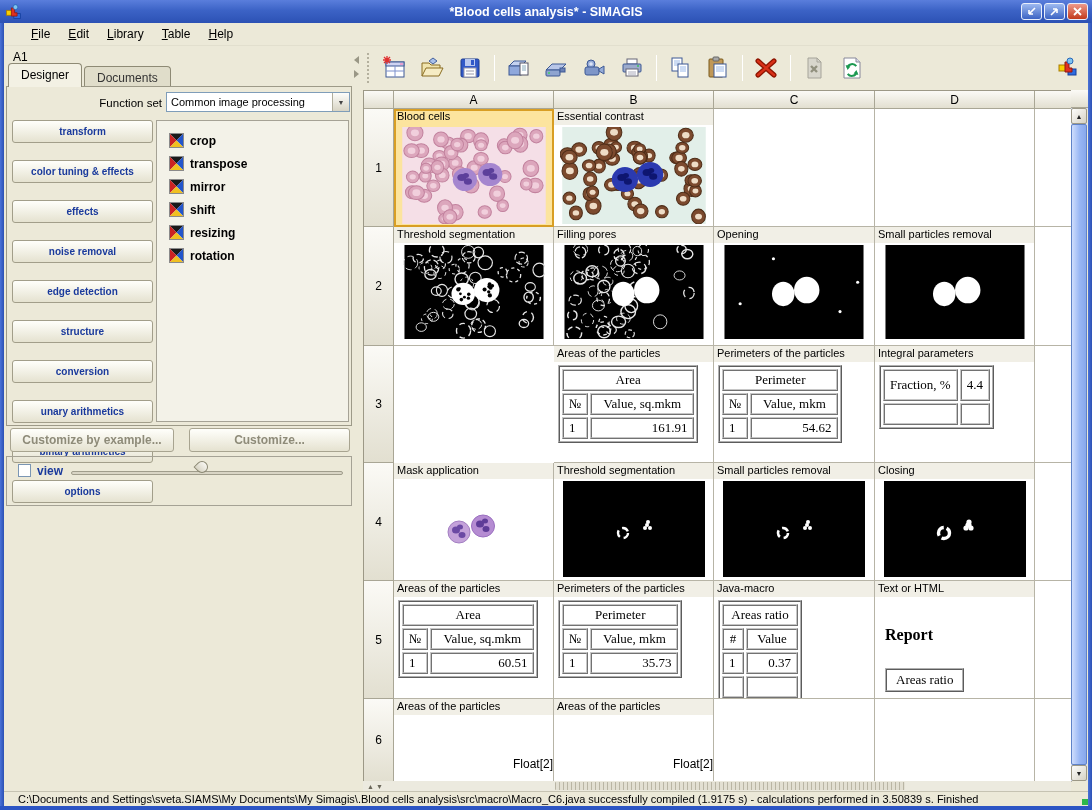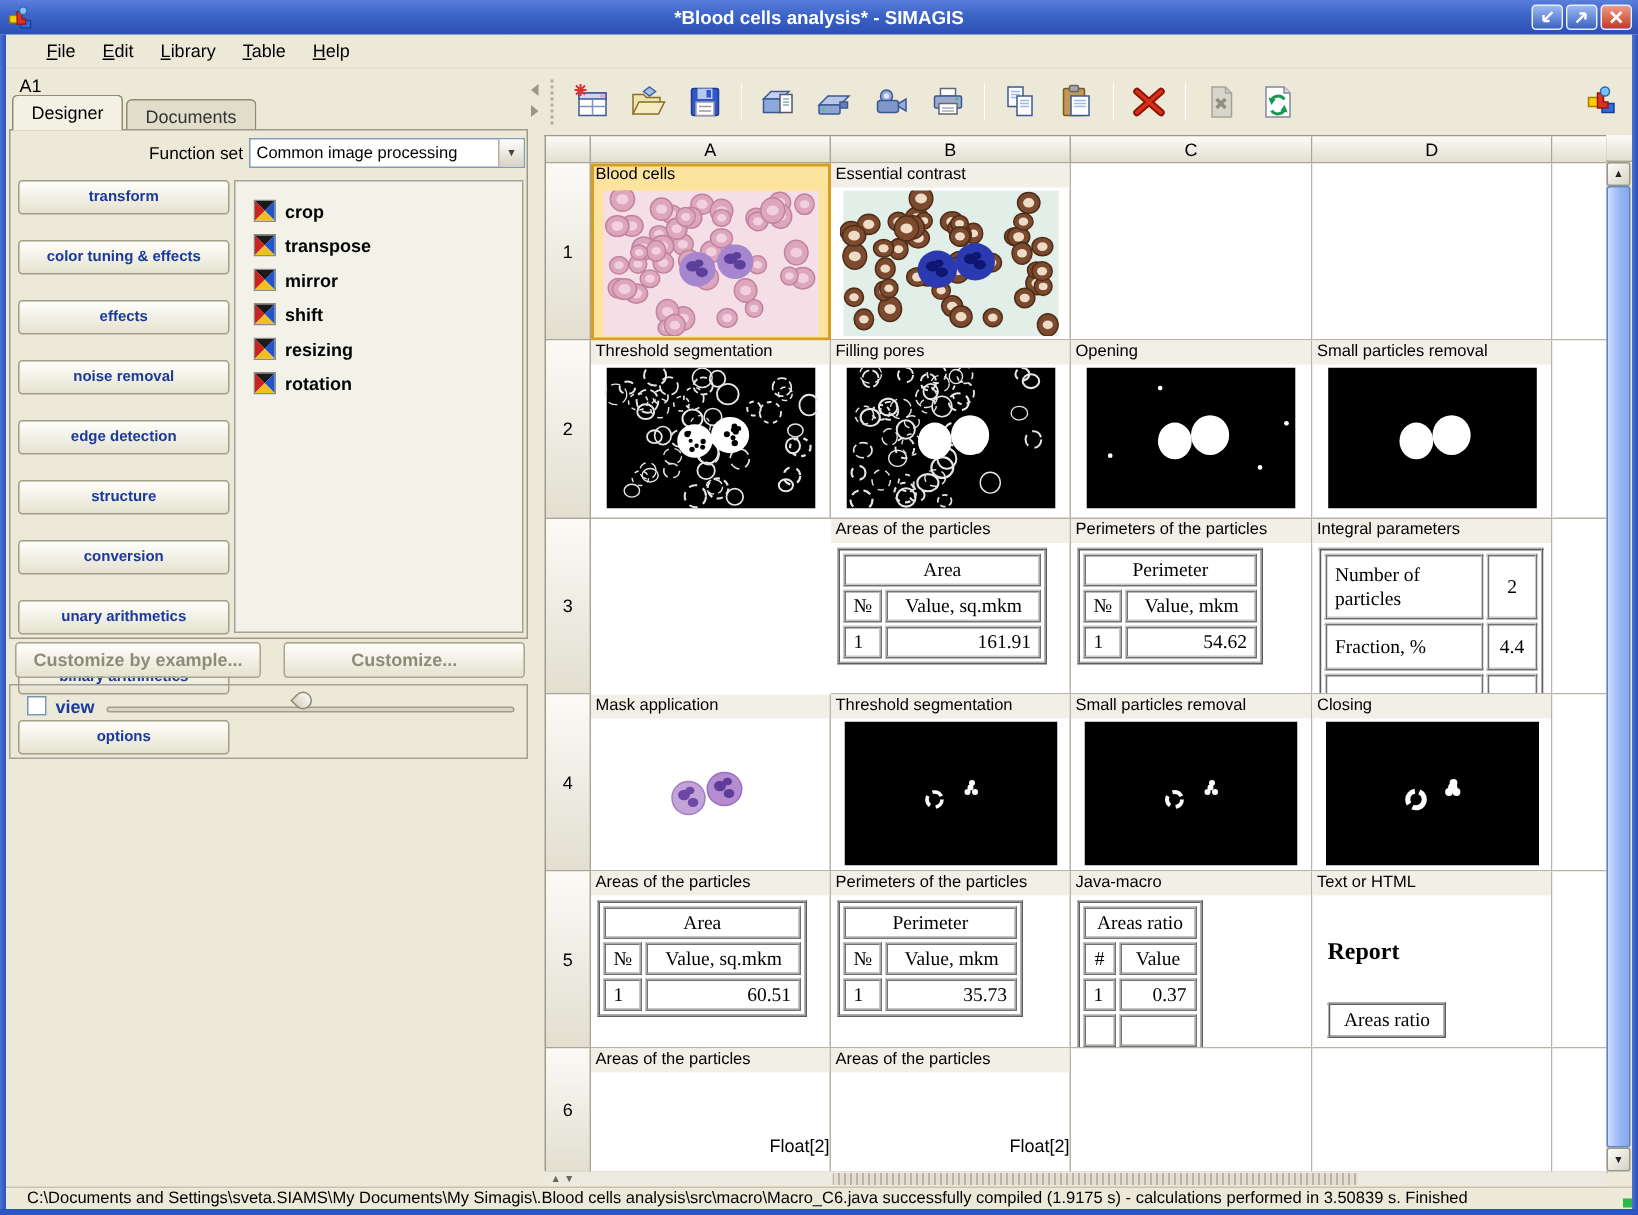--- a/index.html
+++ b/index.html
@@ -760,24 +760,20 @@
             <td>1</td>
             <td class="tr-r">54.62</td>
           </tr>
     </tbody>
       </table>
   </div>
   <div class="cell" style="grid-area:4/5">
     <div class="clabel">Integral parameters</div>
     <table class="ct">
       <tbody>
-          <tr>
-            <td class="w-name" style="padding:4px 5px">Number of particles</td>
-            <td class="tc w-v">2</td>
-          </tr>
       <tr>
             <td style="padding:6px 5px">Fraction, %</td>
             <td class="tc">4.4</td>
           </tr>
       <tr class="stub">
             <td></td>
             <td></td>
           </tr>
     </tbody>
       </table>

